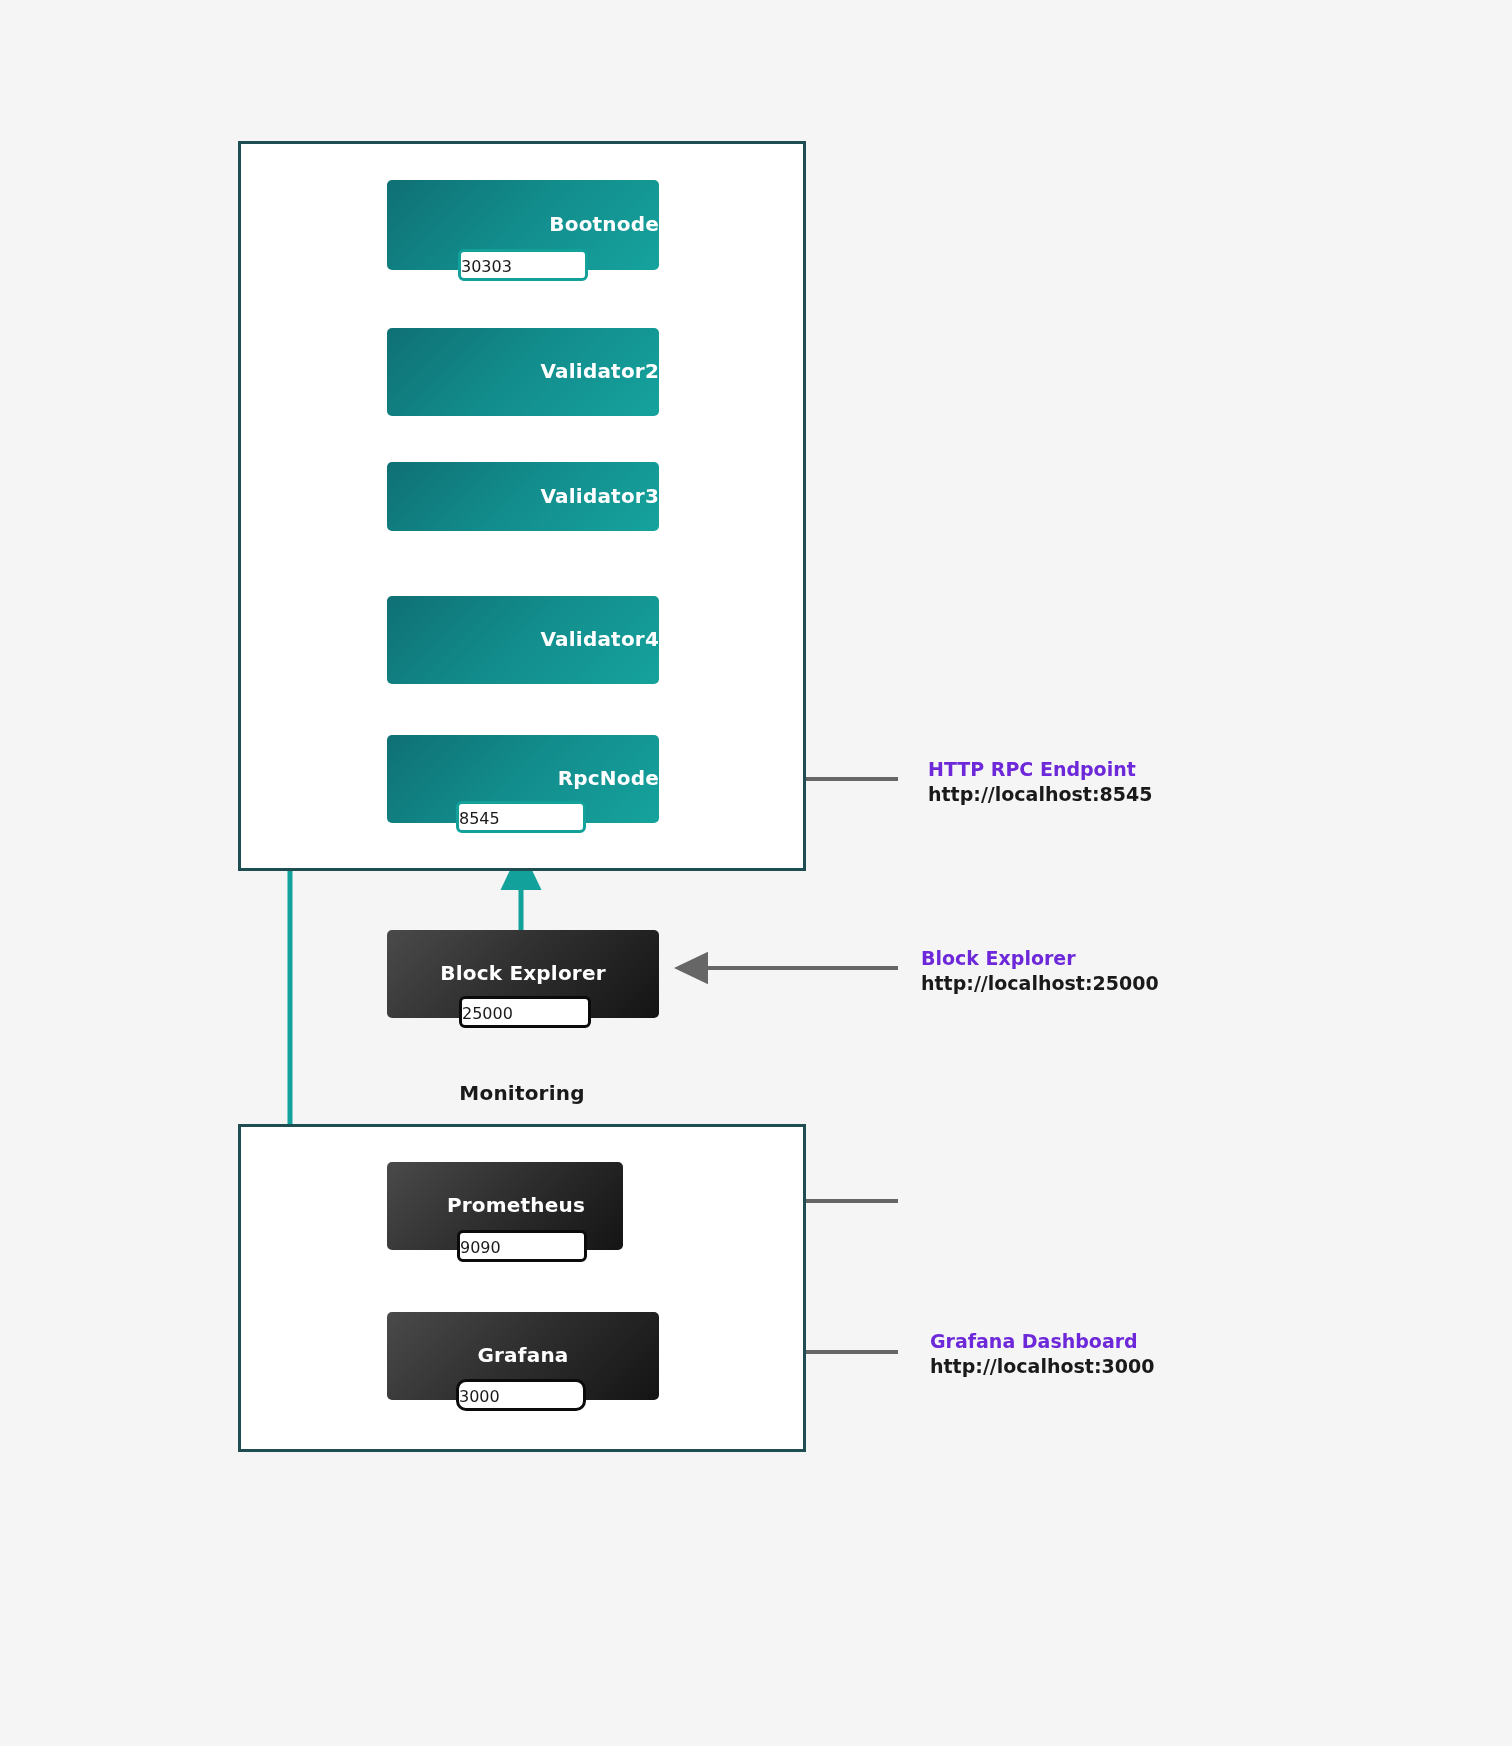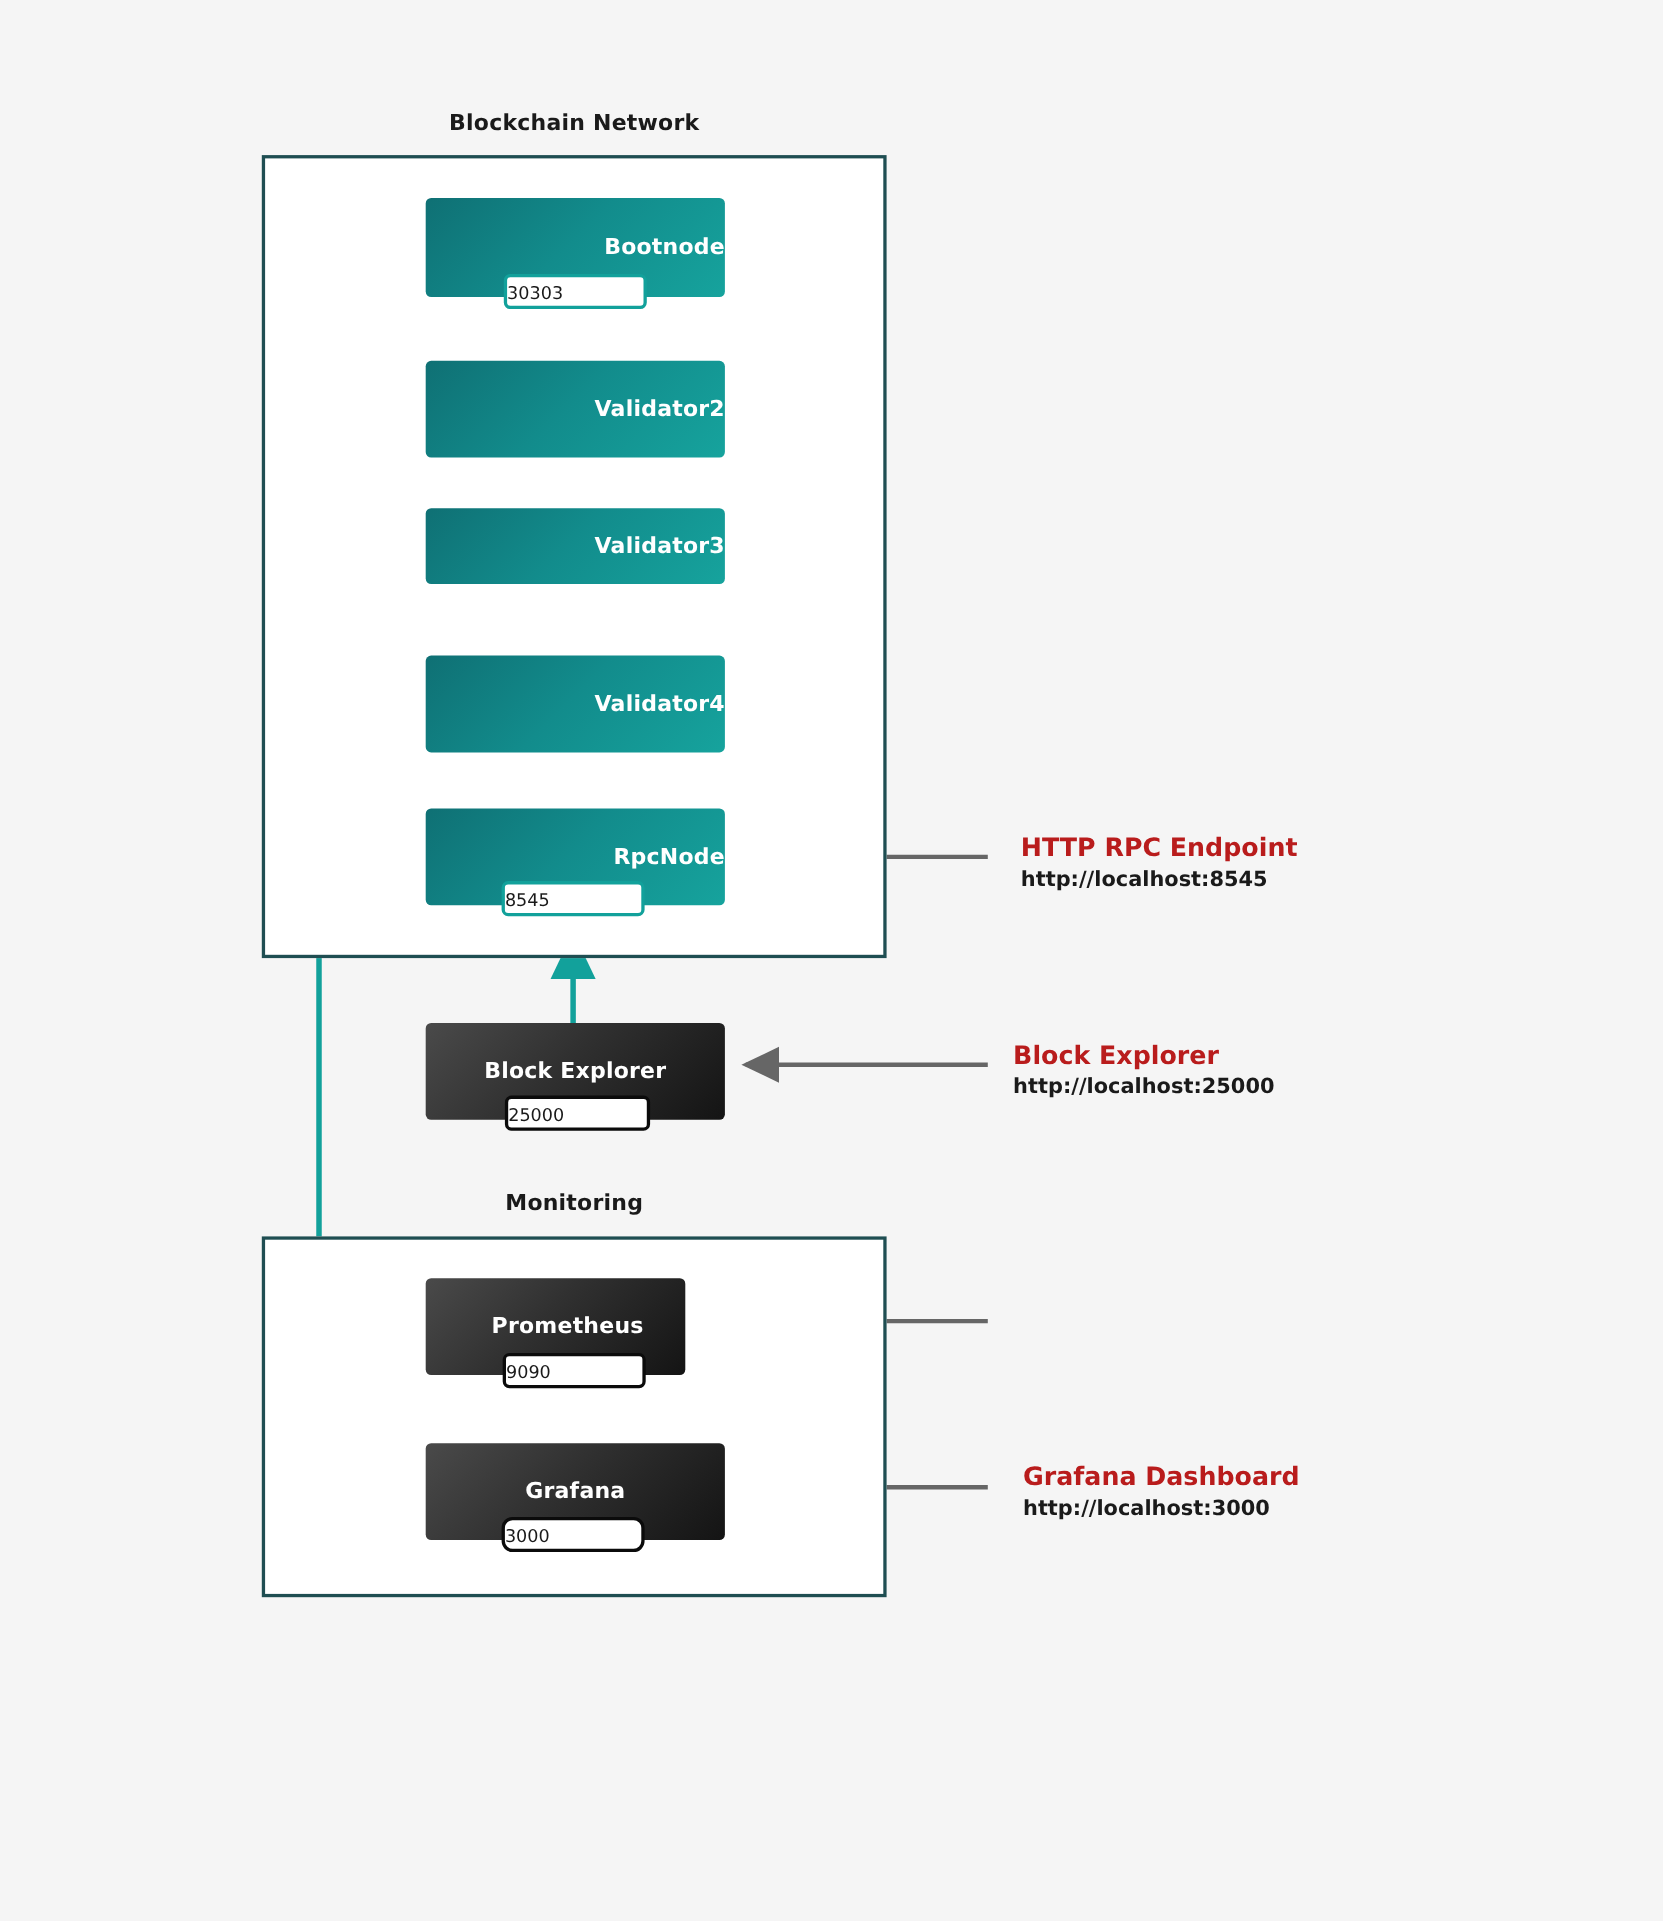--- a/index.html
+++ b/index.html
@@ -64,21 +64,21 @@
     line-height:30px;
     height:32px;
     box-sizing:border-box;
   }
   .port.teal-b{border:3px solid #12a19b;}
   .port.dark-b{border:3px solid #0b0b0b;}
 
   
   .anno{position:absolute;}
   .anno .a-title{
-    font-size:23px;font-weight:bold;color:#b91c1c;
+    font-size:19px;font-weight:bold;color:#6d28d9;
     white-space:nowrap;line-height:1.3;
   }
   .anno .a-url{
     font-size:19px;font-weight:bold;color:#1a1a1a;
     white-space:nowrap;line-height:1.3;
   }
 </style>
 </head>
 <body>
 
@@ -121,21 +121,20 @@
     </g>
 
     <g stroke="#666666" stroke-width="4" fill="none">
       <path d="M898,779 L678,779" marker-end="url(#arrow-gray)"></path>
       <path d="M898,968 L678,968" marker-end="url(#arrow-gray)"></path>
       <path d="M898,1201 L678,1201" marker-end="url(#arrow-gray)"></path>
       <path d="M898,1352 L678,1352" marker-end="url(#arrow-gray)"></path>
     </g>
   </svg>
 
-  <div class="group-title" style="left:238px;top:99px;width:568px;">Blockchain Network</div>
   <div class="group-box" style="left:238px;top:141px;width:568px;height:730px;"></div>
 
   <div class="group-title" style="left:238px;top:1081px;width:568px;">Monitoring</div>
   <div class="group-box" style="left:238px;top:1124px;width:568px;height:328px;"></div>
 
   <div class="node teal" style="left:387px;top:180px;width:272px;height:90px;">
     <span class="nlabel">Bootnode</span>
   </div>
   <div class="port teal-b" style="left:458px;top:249px;width:130px;">30303</div>
 

